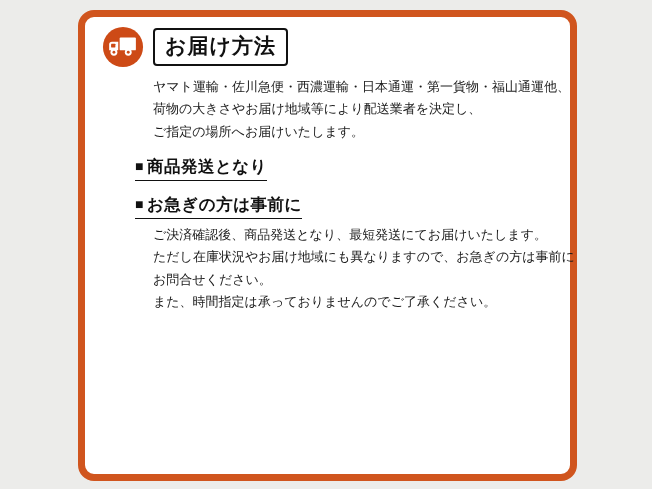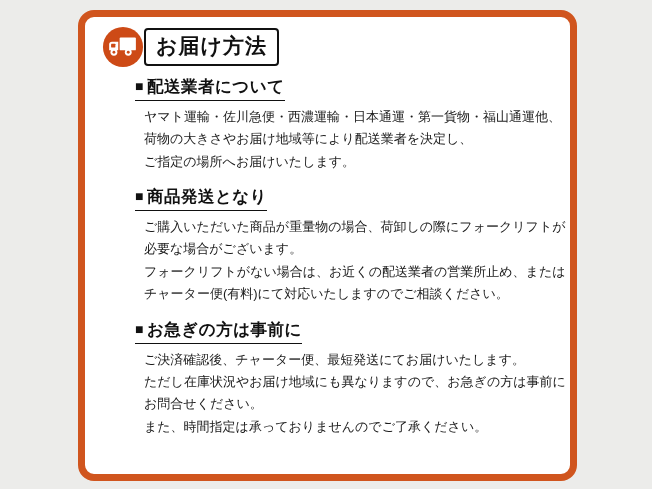--- a/index.html
+++ b/index.html
@@ -19,20 +19,21 @@
     left:78px; top:10px;
     width:499px; height:471px;
     background:#ffffff;
     border:7px solid #d0551e;
     border-radius:16px;
   }
   .header {
     display:flex;
     align-items:center;
     margin:9px 0 0 17px;
+    gap:9px;
   }
   .icon-circle {
     width:42px; height:42px;
     display:inline-block;
     flex:0 0 auto;
   }
   .title-box {
     border:2.5px solid #111111;
     border-radius:4px;
     background:#ffffff;
@@ -61,21 +62,21 @@
     font-size:14px;
     margin-right:3px;
     position:relative;
     top:-1px;
   }
   .section-body {
     white-space:pre-line;
     font-size:13px;
     line-height:1.72;
     color:#1a1a1a;
-    margin:5px 0 0 9px;
+    margin:5px 0 0 18px;
     width:432px;
   }
 </style>
 </head>
 <body>
 
 <div class="page">
   <div class="panel">
 
     <div class="header">
@@ -90,43 +91,36 @@
           <circle cx="27.5" cy="27.5" r="3.6" fill="#ffffff"></circle>
           <circle cx="27.5" cy="27.5" r="1.5" fill="#cd4a16"></circle>
         </svg>
       </span>
       <div class="title-box">お届け方法</div>
     </div>
 
     <div class="sections">
 
       <div class="section">
-        <div class="section-heading">
-          <span class="bullet">■</span><span>配送業者について</span>
-        </div>
         <div class="section-body">ヤマト運輸・佐川急便・西濃運輸・日本通運・第一貨物・福山通運他、
 荷物の大きさやお届け地域等により配送業者を決定し、
 ご指定の場所へお届けいたします。</div>
       </div>
 
       <div class="section">
         <div class="section-heading">
           <span class="bullet">■</span><span>商品発送となり</span>
         </div>
-        <div class="section-body">ご購入いただいた商品が重量物の場合、荷卸しの際にフォークリフトが
-必要な場合がございます。
-フォークリフトがない場合は、お近くの配送業者の営業所止め、または
-チャーター便(有料)にて対応いたしますのでご相談ください。</div>
       </div>
 
       <div class="section">
         <div class="section-heading">
           <span class="bullet">■</span><span>お急ぎの方は事前に</span>
         </div>
-        <div class="section-body">ご決済確認後、チャーター便、最短発送にてお届けいたします。
+        <div class="section-body">ご決済確認後、商品発送となり、最短発送にてお届けいたします。
 ただし在庫状況やお届け地域にも異なりますので、お急ぎの方は事前に
 お問合せください。
 また、時間指定は承っておりませんのでご了承ください。</div>
       </div>
 
     </div>
   </div>
 </div>
 
 </body></html>

